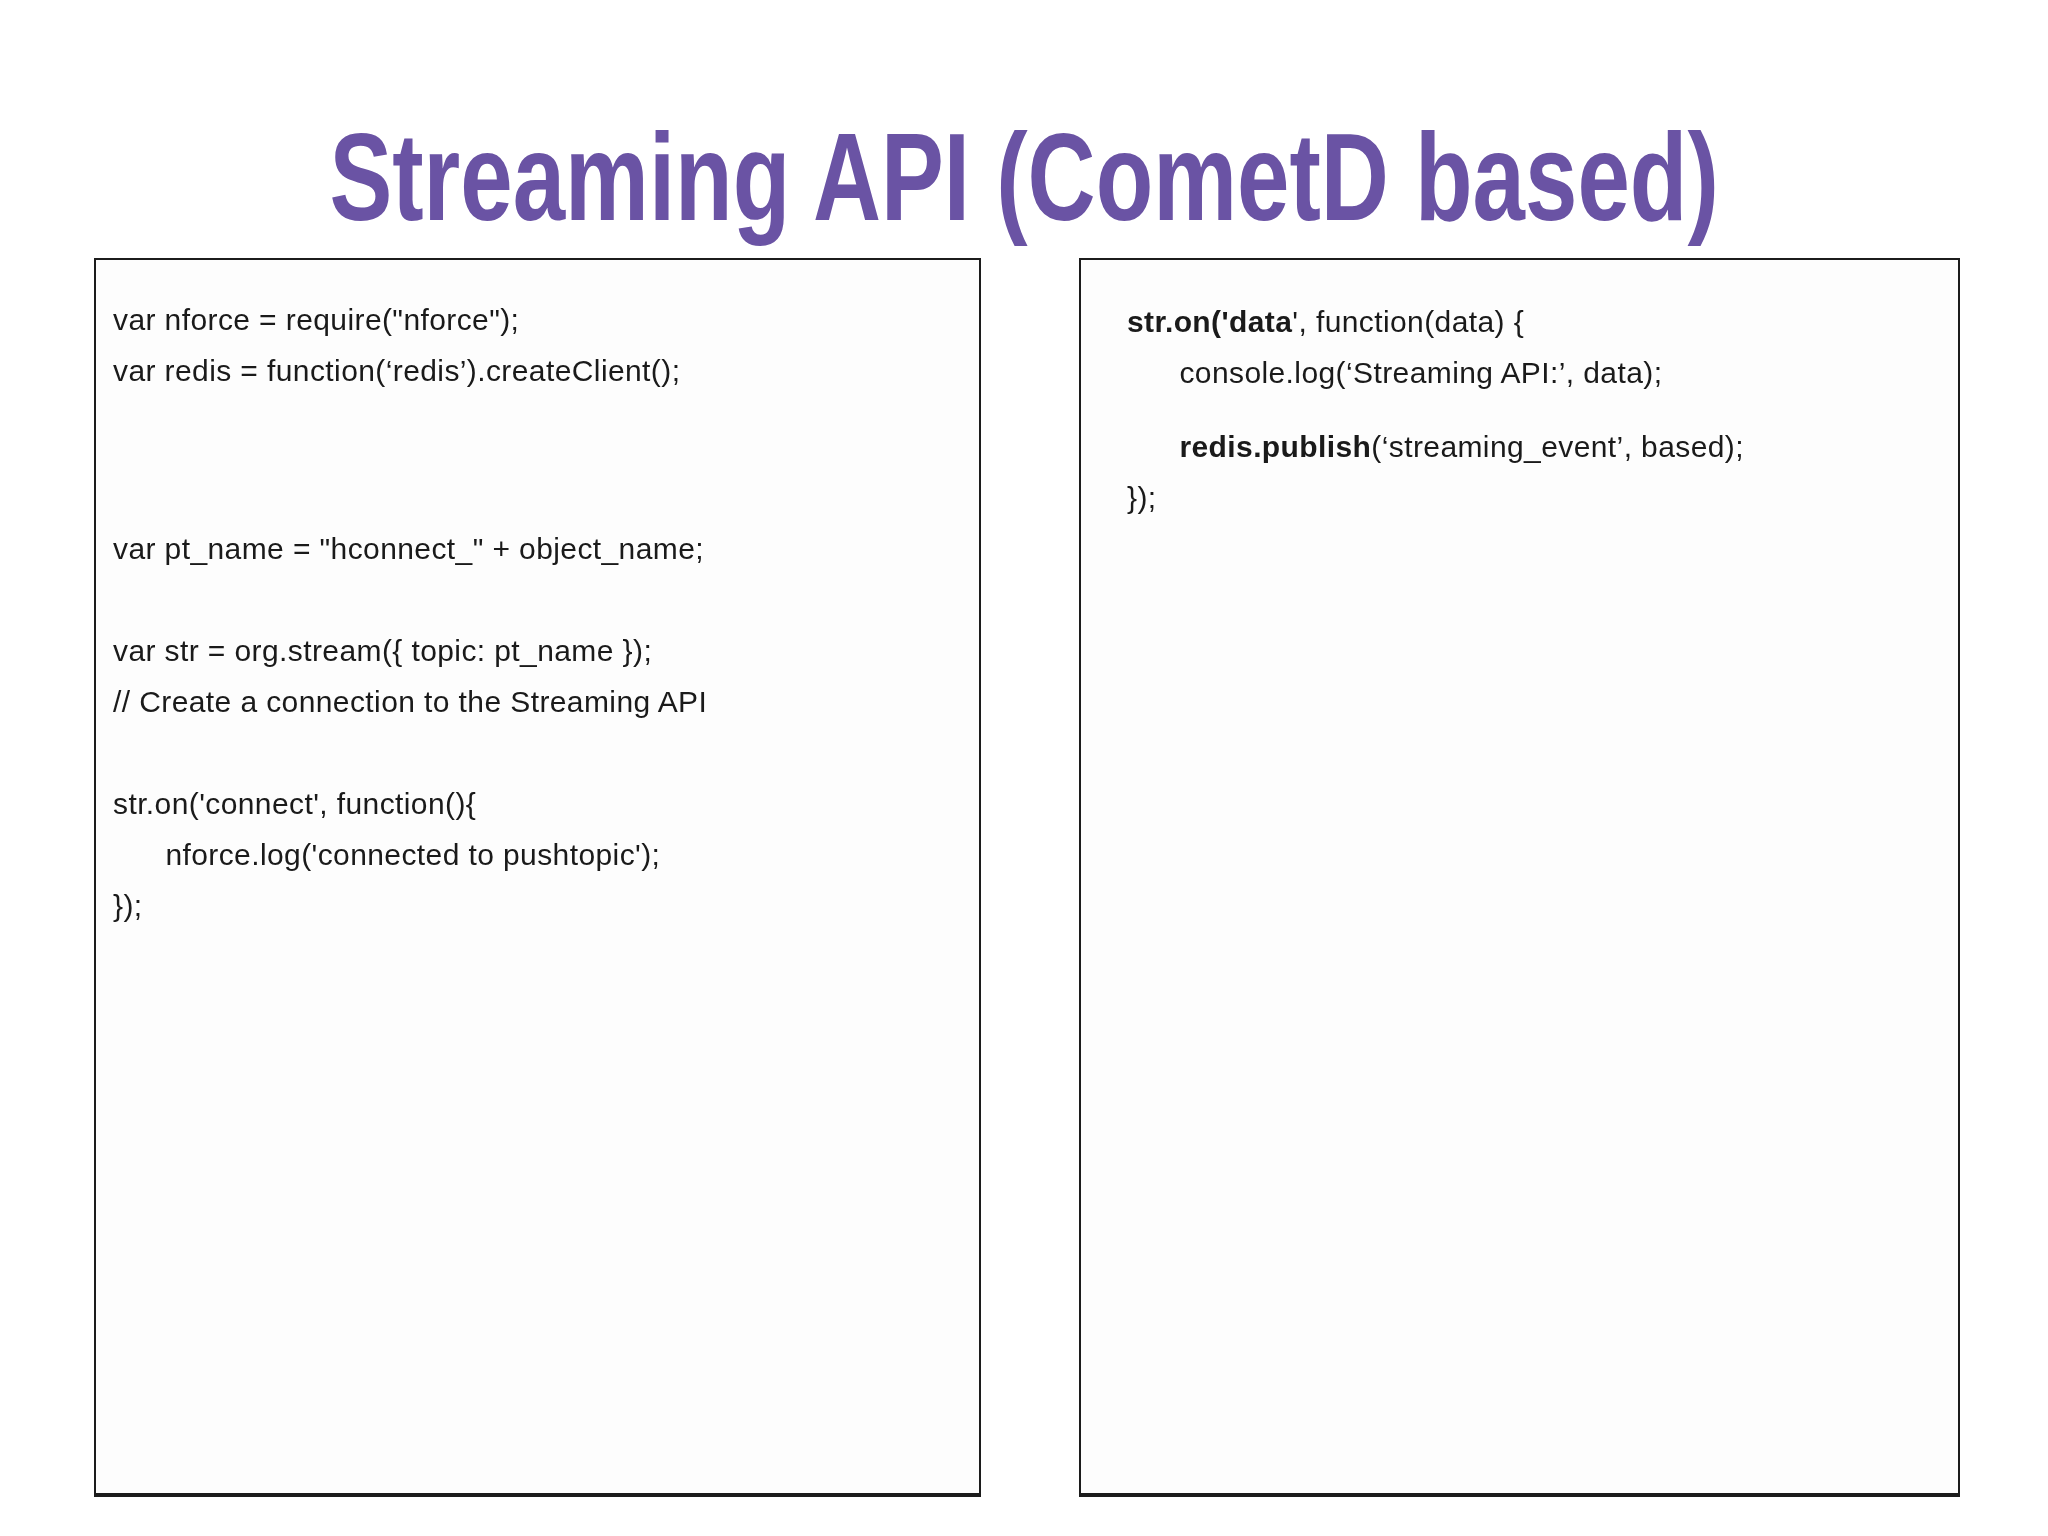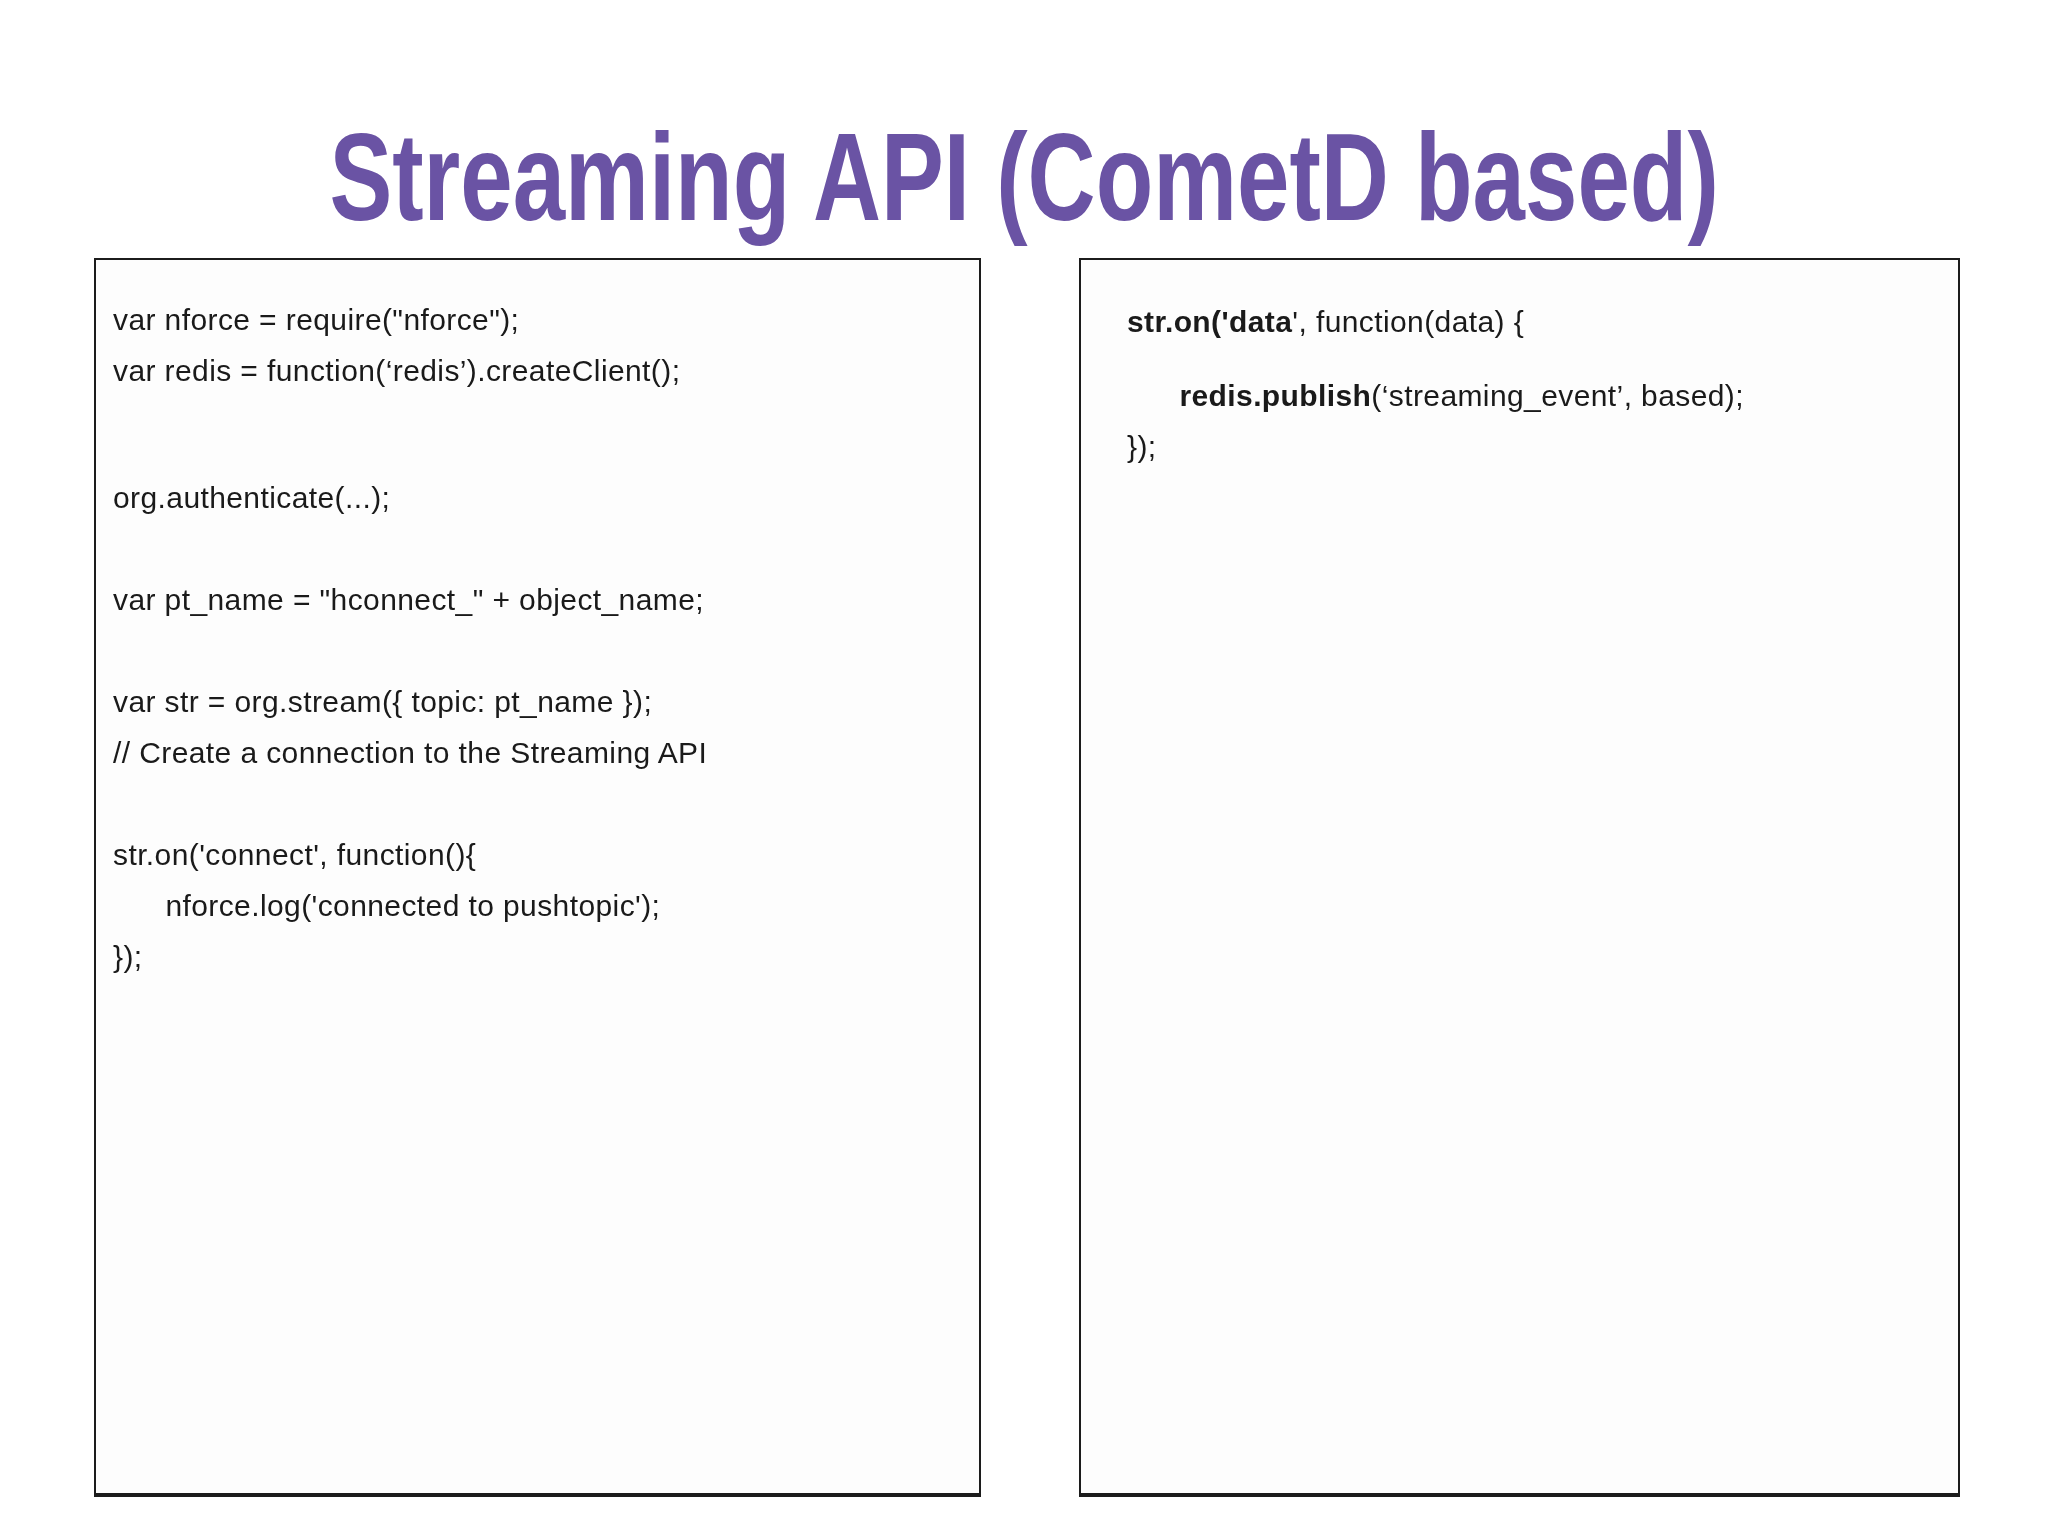--- a/index.html
+++ b/index.html
@@ -61,32 +61,32 @@
 <div class="slide">
 
   <div class="title-wrap">
     <span class="title-text">Streaming API (CometD based)</span>
   </div>
 
   <div class="code-box pane-left">
       <div class="code-line"><span>var nforce = require("nforce");</span></div>
       <div class="code-line"><span>var redis = function(‘redis’).createClient();</span></div>
       <div class="code-line blank"></div>
-      <div class="code-line"><span>org.authenticate(...);</span></div>
       <div class="code-line blank"></div>
       <div class="code-line"><span>var pt_name = "hconnect_" + object_name;</span></div>
       <div class="code-line blank"></div>
       <div class="code-line"><span>var str = org.stream({ topic: pt_name });</span></div>
       <div class="code-line"><span>// Create a connection to the Streaming API</span></div>
       <div class="code-line blank"></div>
       <div class="code-line"><span>str.on('connect', function(){</span></div>
       <div class="code-line"><span>      nforce.log('connected to pushtopic');</span></div>
       <div class="code-line"><span>});</span></div>
     </div>
 
   <div class="code-box pane-right">
       <div class="code-line"><span class="bold">str.on('data</span><span>', function(data) {</span></div>
+      <div class="code-line"><span>      console.log(‘Streaming API:’, data);</span></div>
       <div class="code-line blank"></div>
       <div class="code-line"><span>      </span><span class="bold">redis.publish</span><span>(‘streaming_event’, based);</span></div>
       <div class="code-line"><span>});</span></div>
     </div>
 
 </div>
 
 </body></html>

